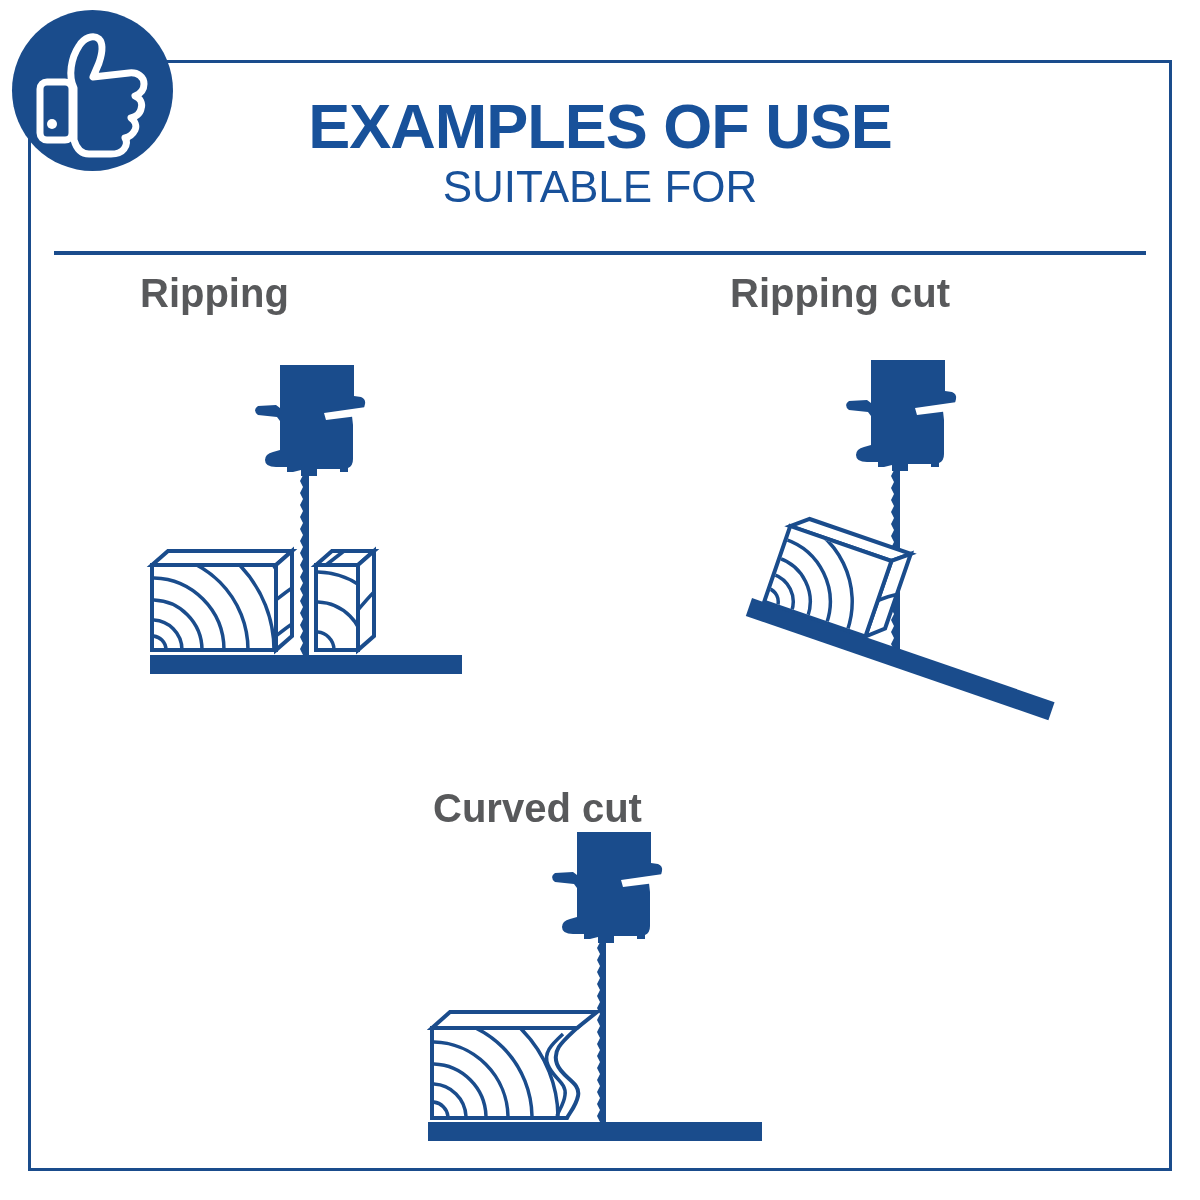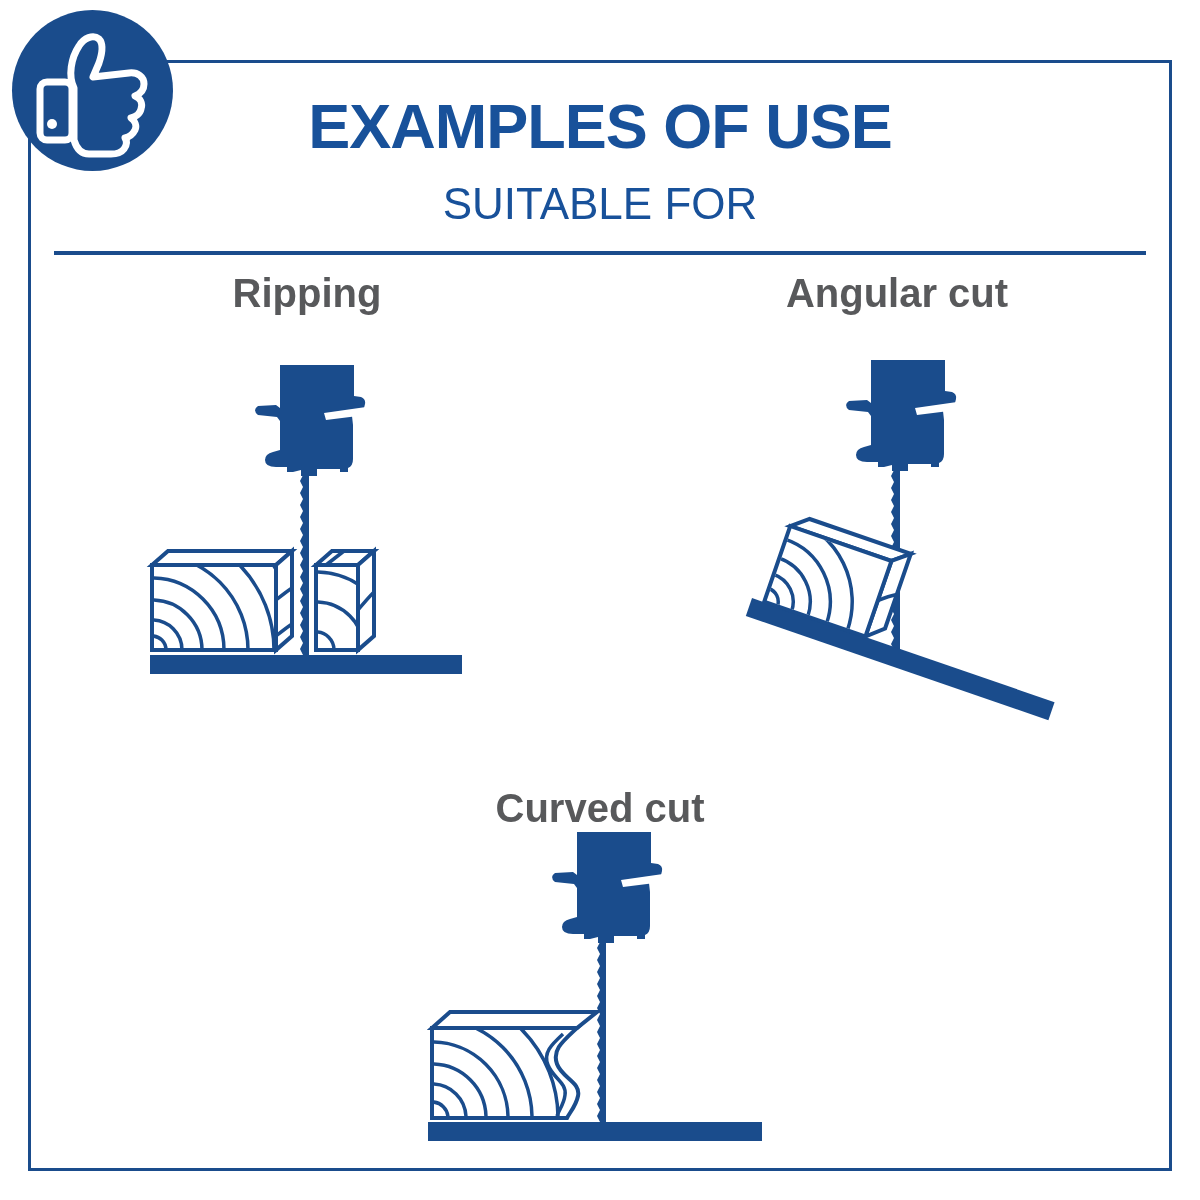--- a/index.html
+++ b/index.html
@@ -22,28 +22,28 @@
     position:absolute;left:12px;top:10px;width:161px;height:161px;border-radius:50%;
     background:var(--artwork-blue);display:flex;align-items:center;justify-content:center;
   }
   .badge svg{width:161px;height:161px;}
   .title{
     position:absolute;left:0;top:92px;width:1200px;text-align:center;
     color:var(--title-blue);font-size:63px;font-weight:bold;letter-spacing:-1px;line-height:1.1;
   }
   .subtitle{
     position:absolute;left:0;top:163px;width:1200px;text-align:center;
-    color:var(--title-blue);font-size:44px;font-weight:normal;letter-spacing:0px;line-height:1.1;margin-top:17px;
+    color:var(--title-blue);font-size:44px;font-weight:normal;letter-spacing:0px;line-height:1.1;
   }
   .divider{
     position:absolute;left:54px;top:251px;width:1092px;height:4px;background:var(--artwork-blue);
   }
   .panel-label{
     position:absolute;color:var(--label-gray);font-size:40px;font-weight:bold;
-    text-align:center;line-height:1.1;white-space:nowrap;
+    text-align:left;line-height:1.1;white-space:nowrap;
   }
   .label-ripping{left:140px;top:271px;width:334px;}
   .label-angular{left:730px;top:271px;width:334px;}
   .label-curved{left:433px;top:786px;width:334px;}
   .art{position:absolute;}
   .art-ripping{left:140px;top:350px;width:335px;height:335px;}
   .art-angular{left:730px;top:350px;width:340px;height:372px;}
   .art-curved{left:420px;top:815px;width:360px;height:360px;}
   .art svg{display:block;width:100%;height:100%;}
   .fill-blue{fill:var(--artwork-blue);}
@@ -84,21 +84,21 @@
         C128,104 123,107 119,108 C123,111 125,116 123,120 C121,124 117,127 113,128
         C115,131 115,135 112,139 C109,143 104,144 99,144 L77,144 C68,144 64,137 62,130 Z"></path>
     </svg>
   </div>
 
   <h1 class="title">EXAMPLES OF USE</h1>
   <h2 class="subtitle">SUITABLE FOR</h2>
   <div class="divider"></div>
 
   <div class="panel-label label-ripping">Ripping</div>
-  <div class="panel-label label-angular">Angular cut</div>
+  <div class="panel-label label-angular">Ripping cut</div>
   <div class="panel-label label-curved">Curved cut</div>
 
   <div class="art art-ripping">
     <svg viewBox="140 350 335 335">
       <defs>
         <clipPath id="cpBig">
             <rect x="154" y="567" width="121" height="83"></rect>
           </clipPath>
         <clipPath id="cpSmall">
             <rect x="318" y="567" width="40" height="83"></rect>

